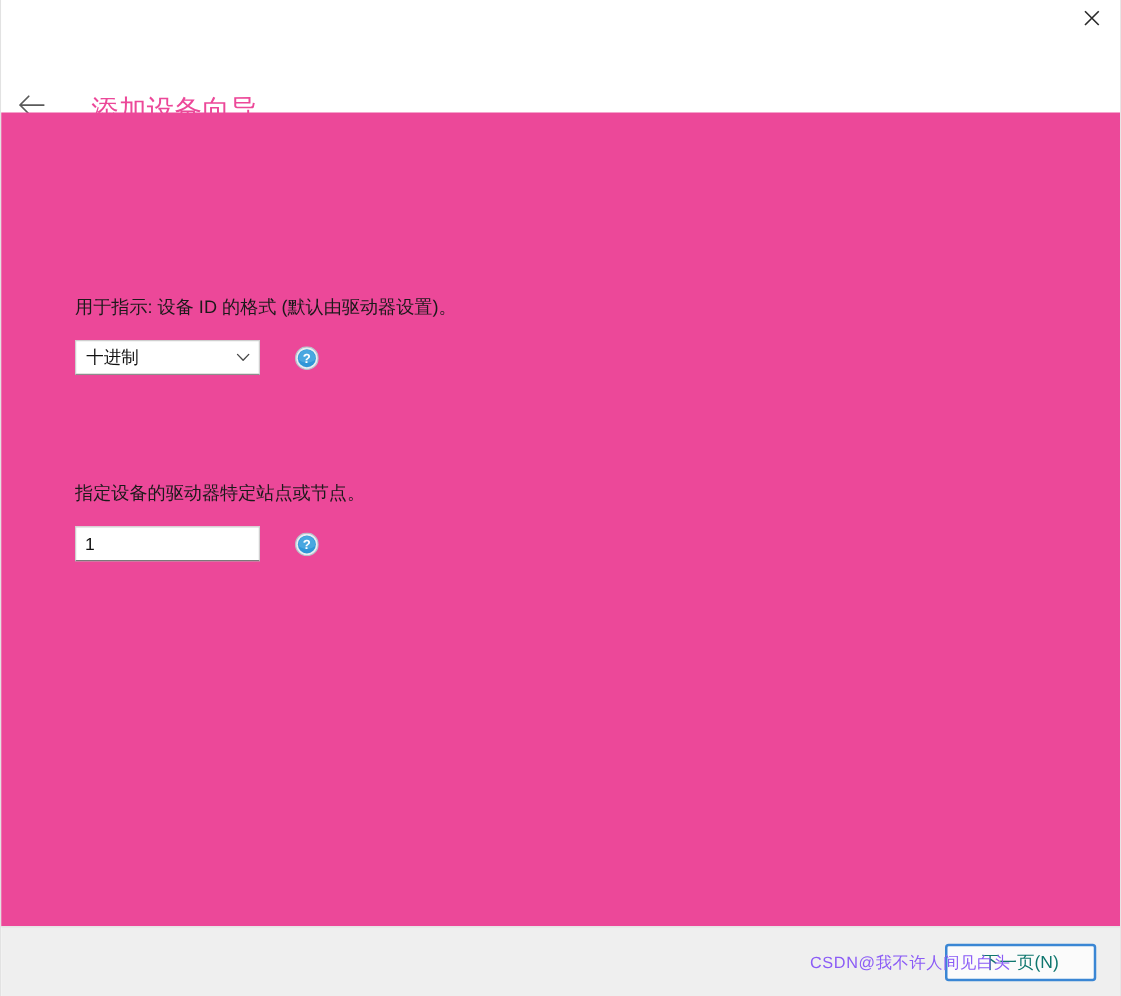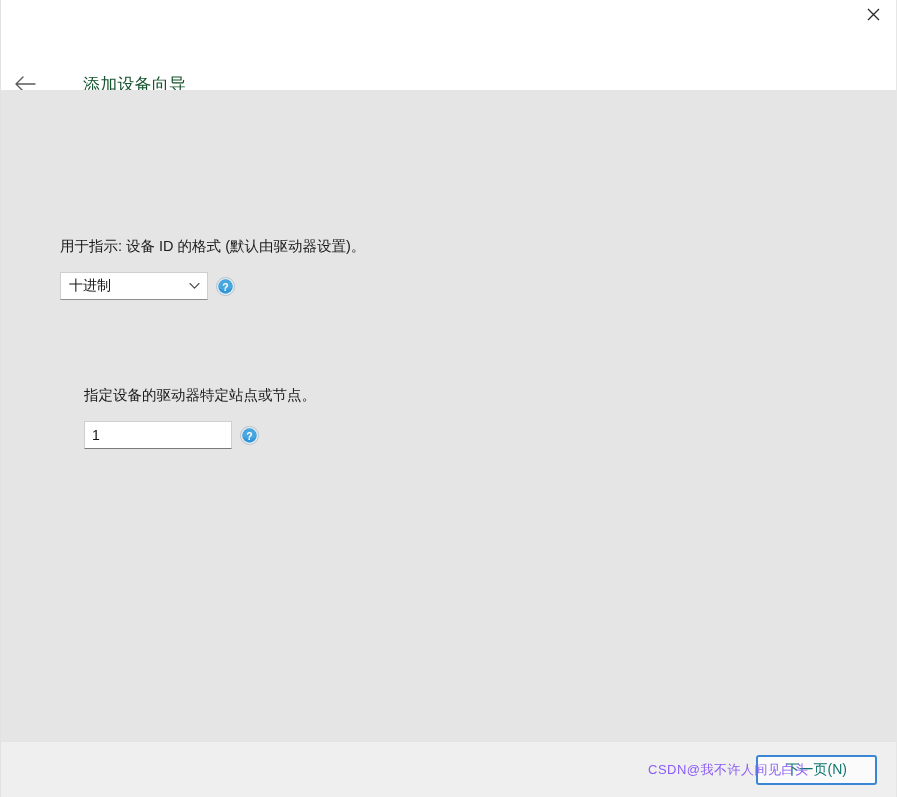--- a/index.html
+++ b/index.html
@@ -61,62 +61,62 @@
     top: 43px;
     width: 30px;
     height: 30px;
     display: flex;
     align-items: center;
     justify-content: center;
     cursor: pointer;
   }
   .page-title {
     position: absolute;
-    left: 82px;
+    left: 72px;
     top: 45px;
-    font-size: 17px;
-    color: #14532d;
+    font-size: 22px;
+    color: #ec4899;
     letter-spacing: 0.2px;
     white-space: nowrap;
   }
 
   
   .body {
     position: relative;
     flex: 1 1 auto;
-    background: #e5e5e5;
+    background: #ec4899;
     padding-left: 33px;
   }
 
   .section {
     position: absolute;
     left: 59px;
   }
   .section-one { top: 146px; }
-  .section-two { top: 295px; margin-left: 24px; }
+  .section-two { top: 295px; }
 
   .desc {
     font-size: 14.5px;
     color: #1a1a1a;
     line-height: 20px;
     white-space: nowrap;
     margin: 0 0 16px 0;
   }
   .field-label {
     font-size: 14.5px;
     color: #1a1a1a;
     line-height: 18px;
     margin: 0 0 7px 0;
     white-space: nowrap;
   }
 
   .control-row {
     display: flex;
     align-items: center;
-    gap: 8px;
+    gap: 28px;
   }
 
   
   .combo {
     position: relative;
     width: 148px;
     height: 28px;
     border: 1px solid #cfcfcf;
     border-bottom-color: #8d8d8d;
     background: #ffffff;

